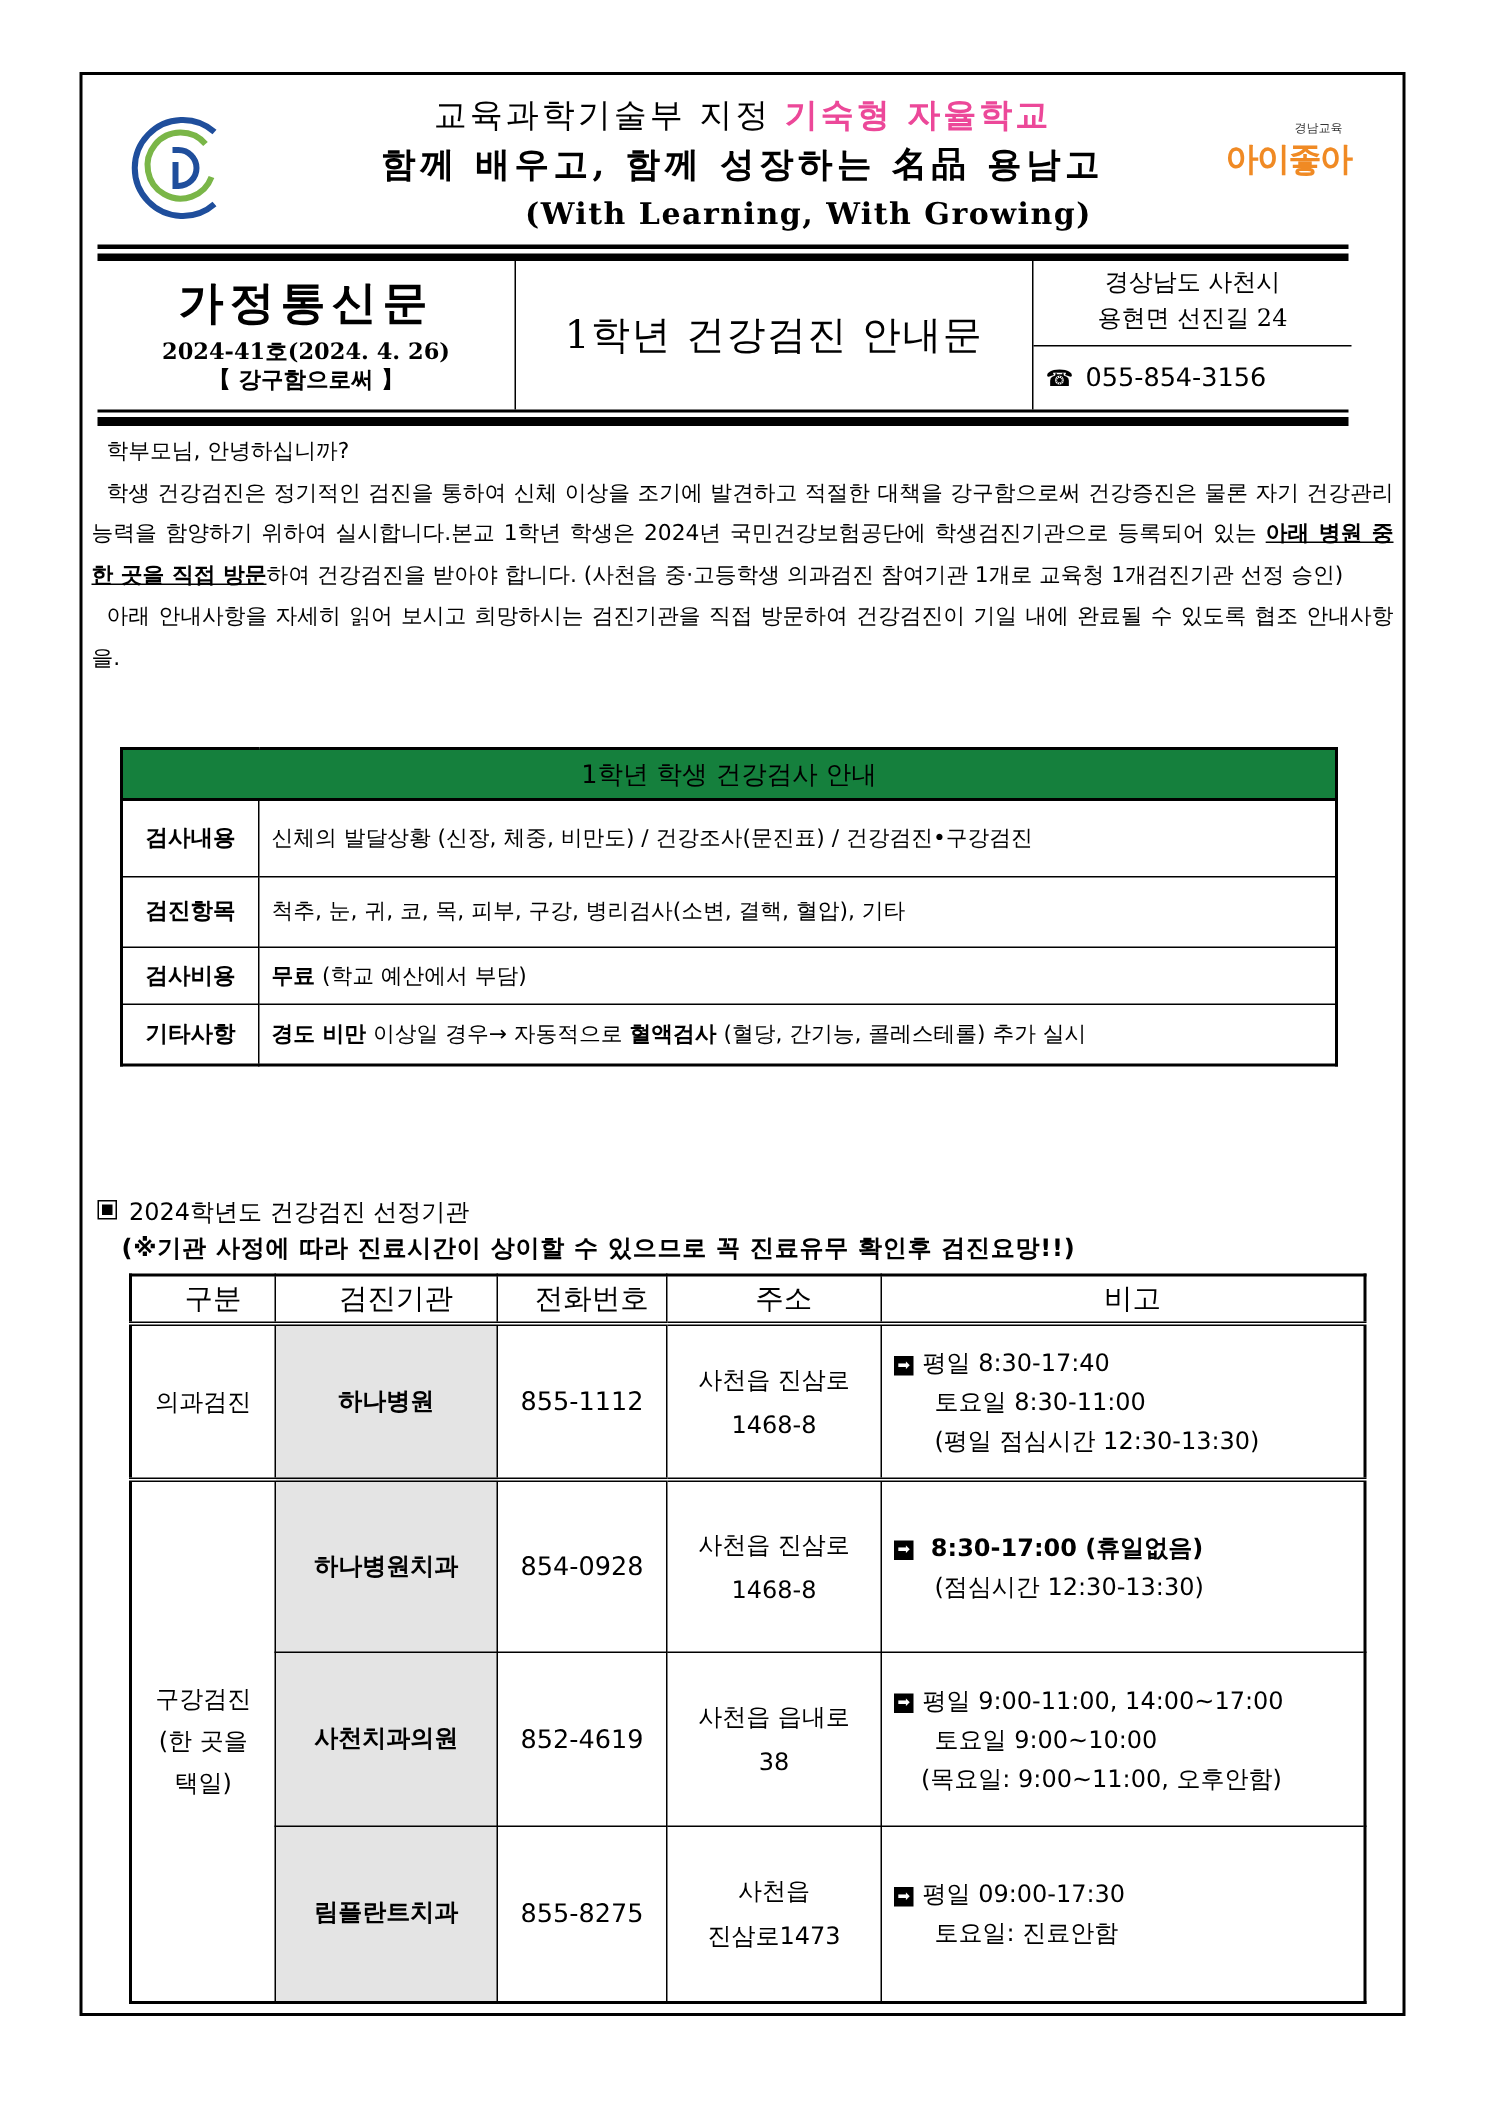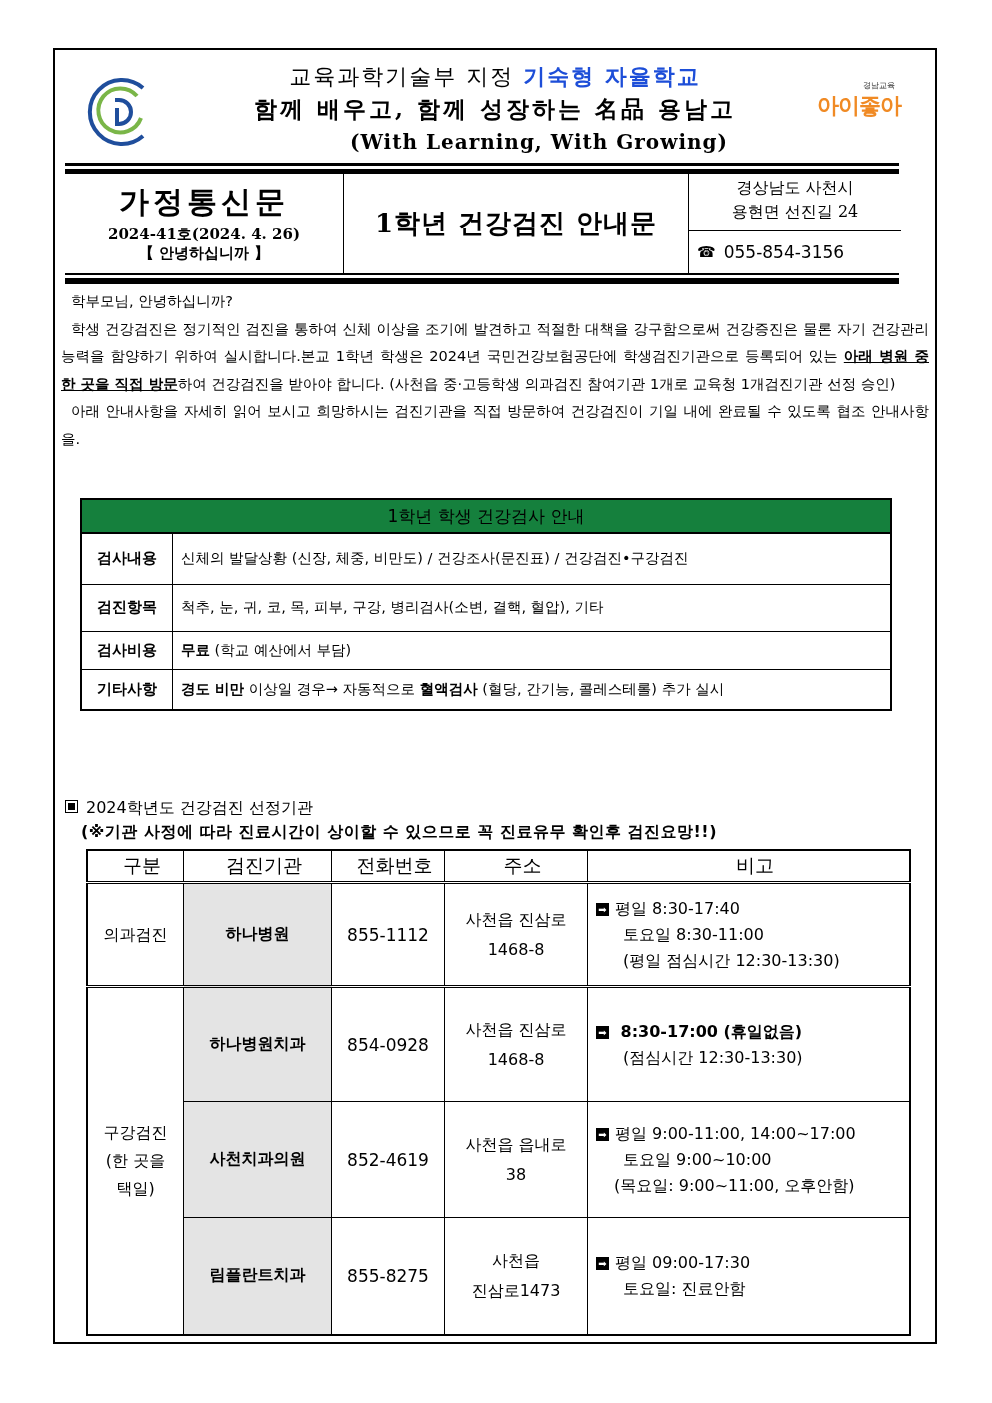--- a/index.html
+++ b/index.html
@@ -3,35 +3,35 @@
 <meta charset="utf-8">
 <style>
   html, body { margin:0; padding:0; background:#fff; }
   body { width:992px; height:1403px; position:relative; font-family:"DejaVu Sans", sans-serif; color:#000; }
   .page { position:absolute; left:53px; top:48px; width:884px; height:1296px; border:2px solid #000; box-sizing:border-box; }
 
   
   .logo-left { position:absolute; left:26px; top:22px; width:80px; height:80px; }
   .logo-right { position:absolute; left:762px; top:30px; width:100px; height:50px; }
   .hdr-line1 { position:absolute; left:0; width:100%; top:12px; text-align:center; font-family:"DejaVu Serif", serif; font-size:22px; letter-spacing:2px; }
-  .hdr-line1 .blue { color:#1d4ed8; font-weight:bold; }
+  .hdr-line1 .blue { color:#ec4899; font-weight:bold; }
   .hdr-line2 { position:absolute; left:0; width:100%; top:44px; text-align:center; font-family:"DejaVu Serif", serif; font-size:23px; font-weight:bold; letter-spacing:3px; }
   .hdr-line3 { position:absolute; left:0; width:100%; top:80px; text-align:center; font-family:"DejaVu Serif", serif; font-size:20px; font-weight:bold; letter-spacing:1px;padding-left:44px; }
 
   .rule-top { position:absolute; left:10px; right:36px; top:113px; height:3px; background:#000; }
   .rule-top2 { position:absolute; left:10px; right:36px; top:119px; height:5px; background:#000; }
   .rule-bot { position:absolute; left:10px; right:36px; top:223px; height:2px; background:#000; }
   .rule-bot2 { position:absolute; left:10px; right:36px; top:228px; height:6px; background:#000; }
 
   .mast { position:absolute; left:10px; top:124px; width:836px; height:99px; display:flex; }
   .mast-left { width:278px; border-right:1px solid #000; text-align:center; }
   .mast-left .t { font-family:"DejaVu Serif", serif; font-size:30px; font-weight:bold; margin-top:8px; letter-spacing:4px; }
   .mast-left .n { font-family:"DejaVu Serif", serif; font-size:15px; font-weight:bold; margin-top:2px; }
   .mast-left .d { font-family:"DejaVu Serif", serif; font-size:15px; font-weight:bold; }
-  .mast-mid { width:344px; border-right:1px solid #000; display:flex; align-items:center; justify-content:center; font-family:"DejaVu Serif", serif; font-size:26px; font-weight:bold; letter-spacing:1px; }
+  .mast-mid { width:344px; border-right:1px solid #000; display:flex; align-items:center; justify-content:center; font-family:"DejaVu Serif", serif; font-size:26px; font-weight:normal; letter-spacing:1px; }
   .mast-right { flex:1; display:flex; flex-direction:column; }
   .mast-right .addr { height:57px; border-bottom:1px solid #000; text-align:center; font-family:"DejaVu Serif", serif; font-size:16px; line-height:24px; padding-top:2px; box-sizing:border-box; }
   .mast-right .tel { flex:1; display:flex; align-items:center; padding-left:8px; font-family:"DejaVu Sans", sans-serif; font-size:17px; }
 
   
   .intro { position:absolute; left:6px; top:238px; width:868px; font-size:14.5px; line-height:27.5px; text-align:justify; }
   .intro p { margin:0; }
   .intro .u { font-weight:bold; text-decoration:underline; }
 
   
@@ -85,21 +85,21 @@
     <div style="font-size:22px;font-weight:bold;color:#f08a24;letter-spacing:-1px;">아이좋아</div>
   </div>
 
   <div class="rule-top"></div>
   <div class="rule-top2"></div>
 
   <div class="mast">
     <div class="mast-left">
       <div class="t">가정통신문</div>
       <div class="n">2024-41호(2024. 4. 26)</div>
-      <div class="d">【 안녕하십니까 】</div>
+      <div class="d">【 강구함으로써 】</div>
     </div>
     <div class="mast-mid">1학년 건강검진 안내문</div>
     <div class="mast-right">
       <div class="addr">
         <div>경상남도 사천시</div>
         <div>용현면 선진길 24</div>
       </div>
       <div class="tel">
         <span style="font-size:15px;margin-right:8px;">☎</span>
         <span>055-854-3156</span>

